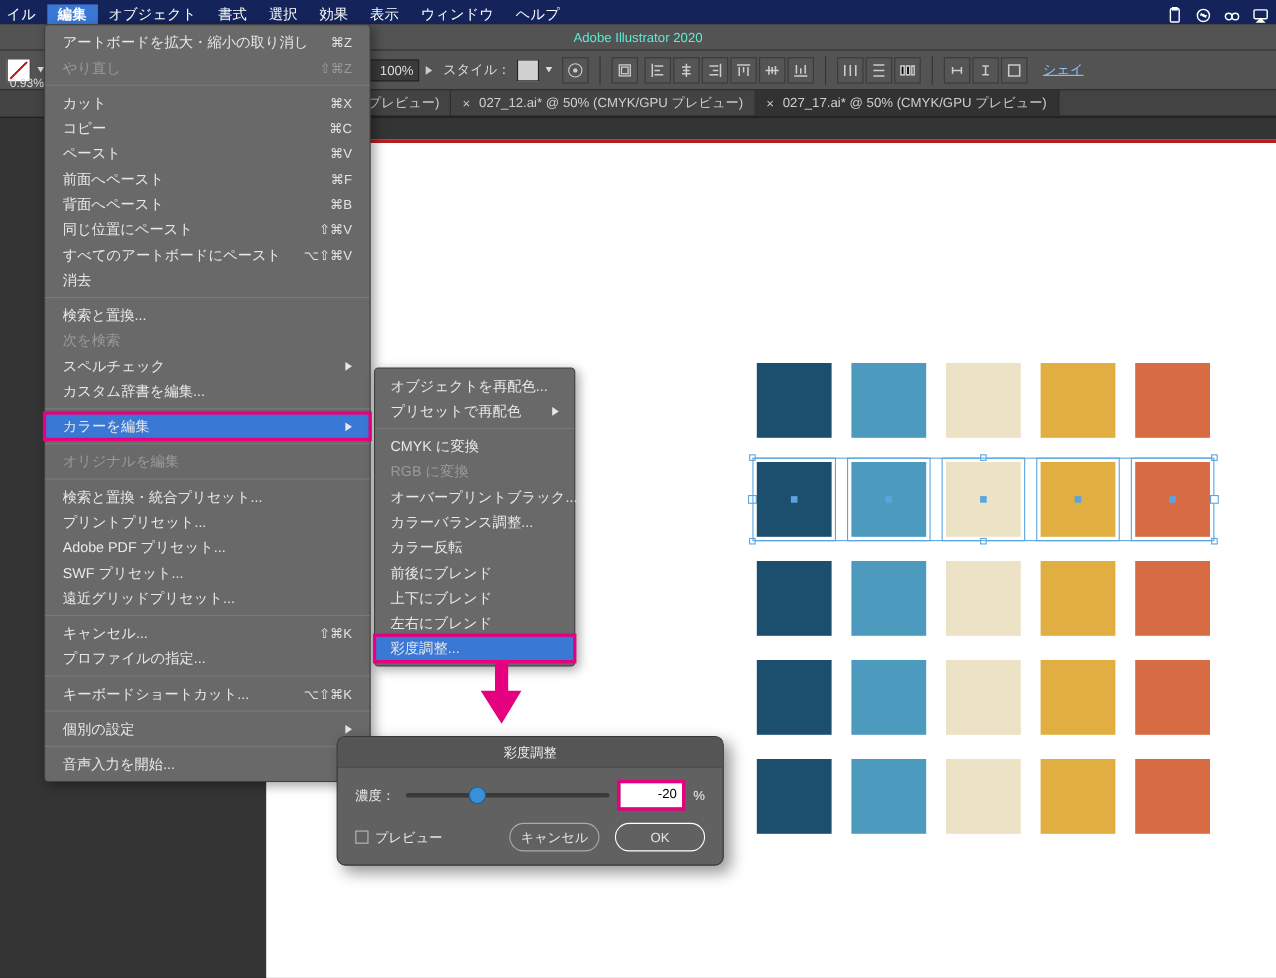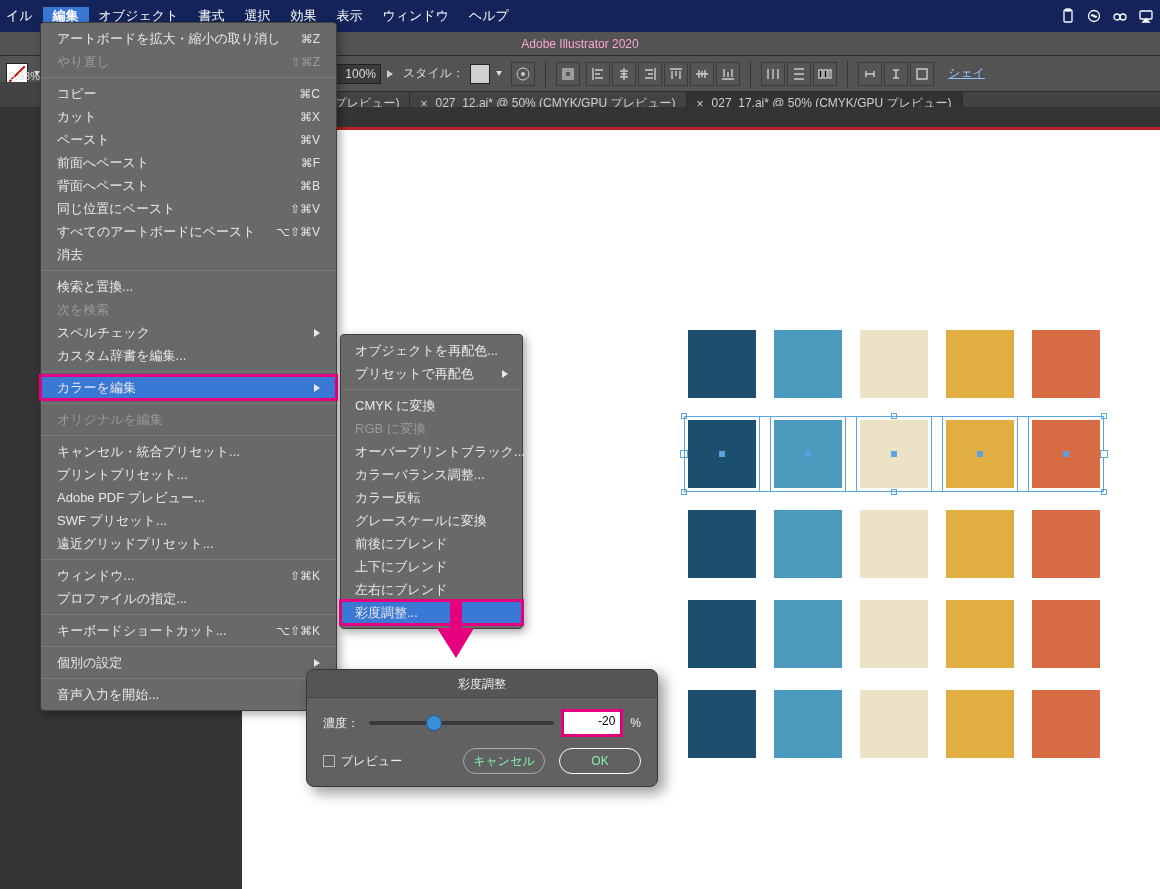--- a/index.html
+++ b/index.html
@@ -25,39 +25,39 @@
     margin: 0; padding: 0;
     width: 1160px; height: 889px;
     font-family: "Helvetica Neue", "Hiragino Kaku Gothic ProN", "Hiragino Sans", Meiryo, sans-serif;
     font-size: 13px; color: #eee; background: #1b1b1b;
     overflow: hidden;
   }
   .root { position: relative; width: 1160px; height: 889px; }
 
   
   .menubar {
-    height: 32px; background: var(--menubar-bg);
-    display: flex; align-items: center; color: #fff;
+    height: 22px; background: var(--menubar-bg);
+    display: flex; align-items: flex-end; color: #fff;
     font-size: 13px;
   }
   .menubar .m-item {
     display: flex; align-items: center;
     padding: 0 10px; white-space: nowrap;
   }
   .menubar .m-item.first { padding-left: 6px; }
   .menubar .m-item.selected { background: var(--menu-hover); font-weight: bold; }
   .menubar .spacer { flex: 1; }
   .menubar .status-icons { display: flex; align-items: center; margin-right: 6px; gap: 10px; }
   .menubar .status-icons svg { width: 16px; height: 16px; display: block; }
 
   
   .app-title {
     height: 24px; background: var(--app-chrome);
     display: flex; align-items: center; justify-content: center;
-    color: #f9a8d4; font-size: 12px;
+    color: #5eead4; font-size: 12px;
     border-bottom: 1px solid #2c2c2c;
   }
   .options-bar {
     height: 36px; background: var(--app-chrome);
     display: flex; align-items: center; gap: 6px;
     padding: 0 6px; border-bottom: 1px solid #2a2a2a;
     font-size: 12px; color: #dcdcdc;
   }
   .options-bar .fill-preview, .options-bar .stroke-preview {
     width: 22px; height: 22px; border: 1px solid #222; position: relative;
@@ -212,21 +212,21 @@
   }
   .dialog .valuebox {
     width:56px; height:22px; background:#fff; color:#000; text-align:right; padding:2px 5px 2px 2px;
     outline:3px solid var(--highlight-pink);
   }
   .dialog .footer {
     display:flex; align-items:center; gap:14px; justify-content:flex-start; margin-top:14px;
   }
   .btn {
     min-width:82px; height:26px; border-radius:13px; border:1px solid #aaa;
-    display:flex;align-items:center;justify-content:center; color:#86efac;
+    display:flex;align-items:center;justify-content:center; color:#e5e5e5;
   }
   .btn.primary { border:1.5px solid #fff; }
   .preview-chk { display:flex; align-items:center; gap:6px; margin-right:auto; }
   .preview-chk .box { width:12px;height:12px;border:1px solid #bbb; }
 
   
   .pink-arrow {
     position:absolute; left:437px; top:600px; width:38px; height:58px; color:var(--highlight-pink);
   }
 
@@ -489,26 +489,26 @@
       <div class="dd-row">
         <span>アートボードを拡大・縮小の取り消し</span>
         <span class="short">⌘Z</span>
       </div>
       <div class="dd-row disabled">
         <span>やり直し</span>
         <span class="short">⇧⌘Z</span>
       </div>
       <div class="dd-sep"></div>
       <div class="dd-row">
+        <span>カット</span>
+        <span class="short">⌘X</span>
+      </div>
+      <div class="dd-row">
         <span>コピー</span>
         <span class="short">⌘C</span>
-      </div>
-      <div class="dd-row">
-        <span>カット</span>
-        <span class="short">⌘X</span>
       </div>
       <div class="dd-row">
         <span>ペースト</span>
         <span class="short">⌘V</span>
       </div>
       <div class="dd-row">
         <span>前面へペースト</span>
         <span class="short">⌘F</span>
       </div>
       <div class="dd-row">
@@ -544,37 +544,37 @@
       <div class="dd-row hover hl-outline">
         <span>カラーを編集</span>
         <span class="dd-arrow"></span>
       </div>
       <div class="dd-sep"></div>
       <div class="dd-row disabled">
         <span>オリジナルを編集</span>
       </div>
       <div class="dd-sep"></div>
       <div class="dd-row">
-        <span>キャンセル・統合プリセット...</span>
+        <span>検索と置換・統合プリセット...</span>
       </div>
       <div class="dd-row">
         <span>プリントプリセット...</span>
       </div>
       <div class="dd-row">
-        <span>Adobe PDF プレビュー...</span>
+        <span>Adobe PDF プリセット...</span>
       </div>
       <div class="dd-row">
         <span>SWF プリセット...</span>
       </div>
       <div class="dd-row">
         <span>遠近グリッドプリセット...</span>
       </div>
       <div class="dd-sep"></div>
       <div class="dd-row">
-        <span>ウィンドウ...</span>
+        <span>キャンセル...</span>
         <span class="short">⇧⌘K</span>
       </div>
       <div class="dd-row">
         <span>プロファイルの指定...</span>
       </div>
       <div class="dd-sep"></div>
       <div class="dd-row">
         <span>キーボードショートカット...</span>
         <span class="short">⌥⇧⌘K</span>
       </div>
@@ -605,23 +605,20 @@
         <span>RGB に変換</span>
       </div>
       <div class="dd-row">
         <span>オーバープリントブラック...</span>
       </div>
       <div class="dd-row">
         <span>カラーバランス調整...</span>
       </div>
       <div class="dd-row">
         <span>カラー反転</span>
-      </div>
-      <div class="dd-row">
-        <span>グレースケールに変換</span>
       </div>
       <div class="dd-row">
         <span>前後にブレンド</span>
       </div>
       <div class="dd-row">
         <span>上下にブレンド</span>
       </div>
       <div class="dd-row">
         <span>左右にブレンド</span>
       </div>

